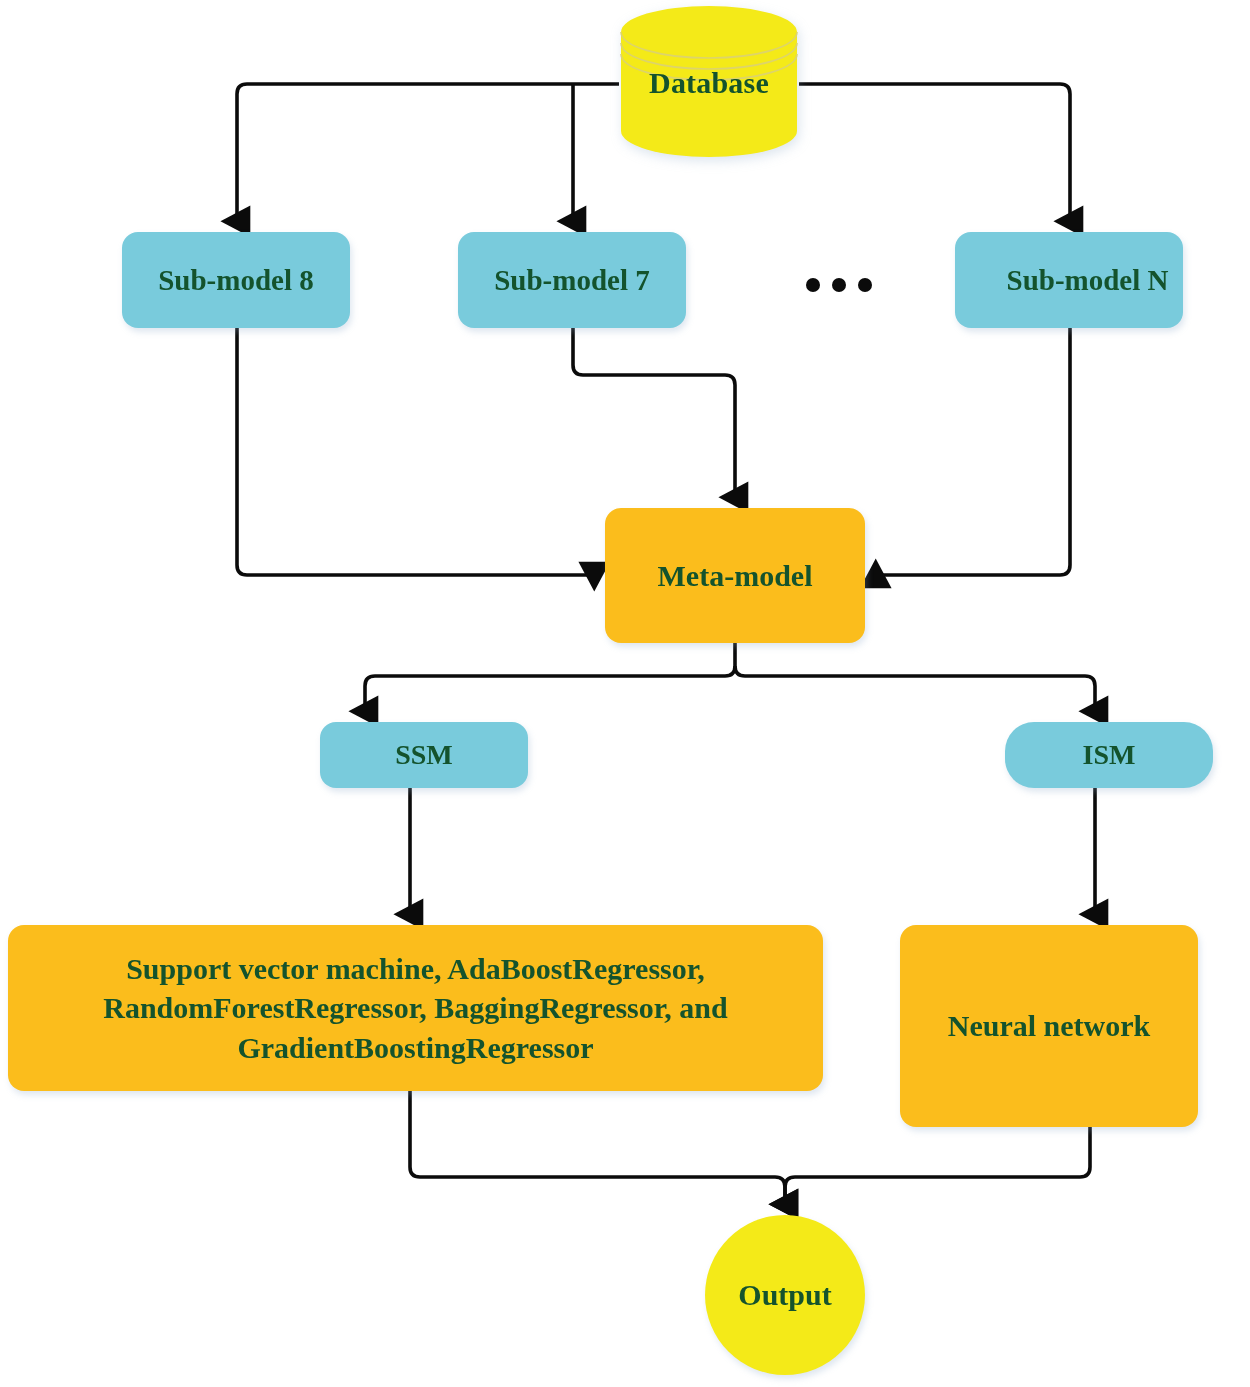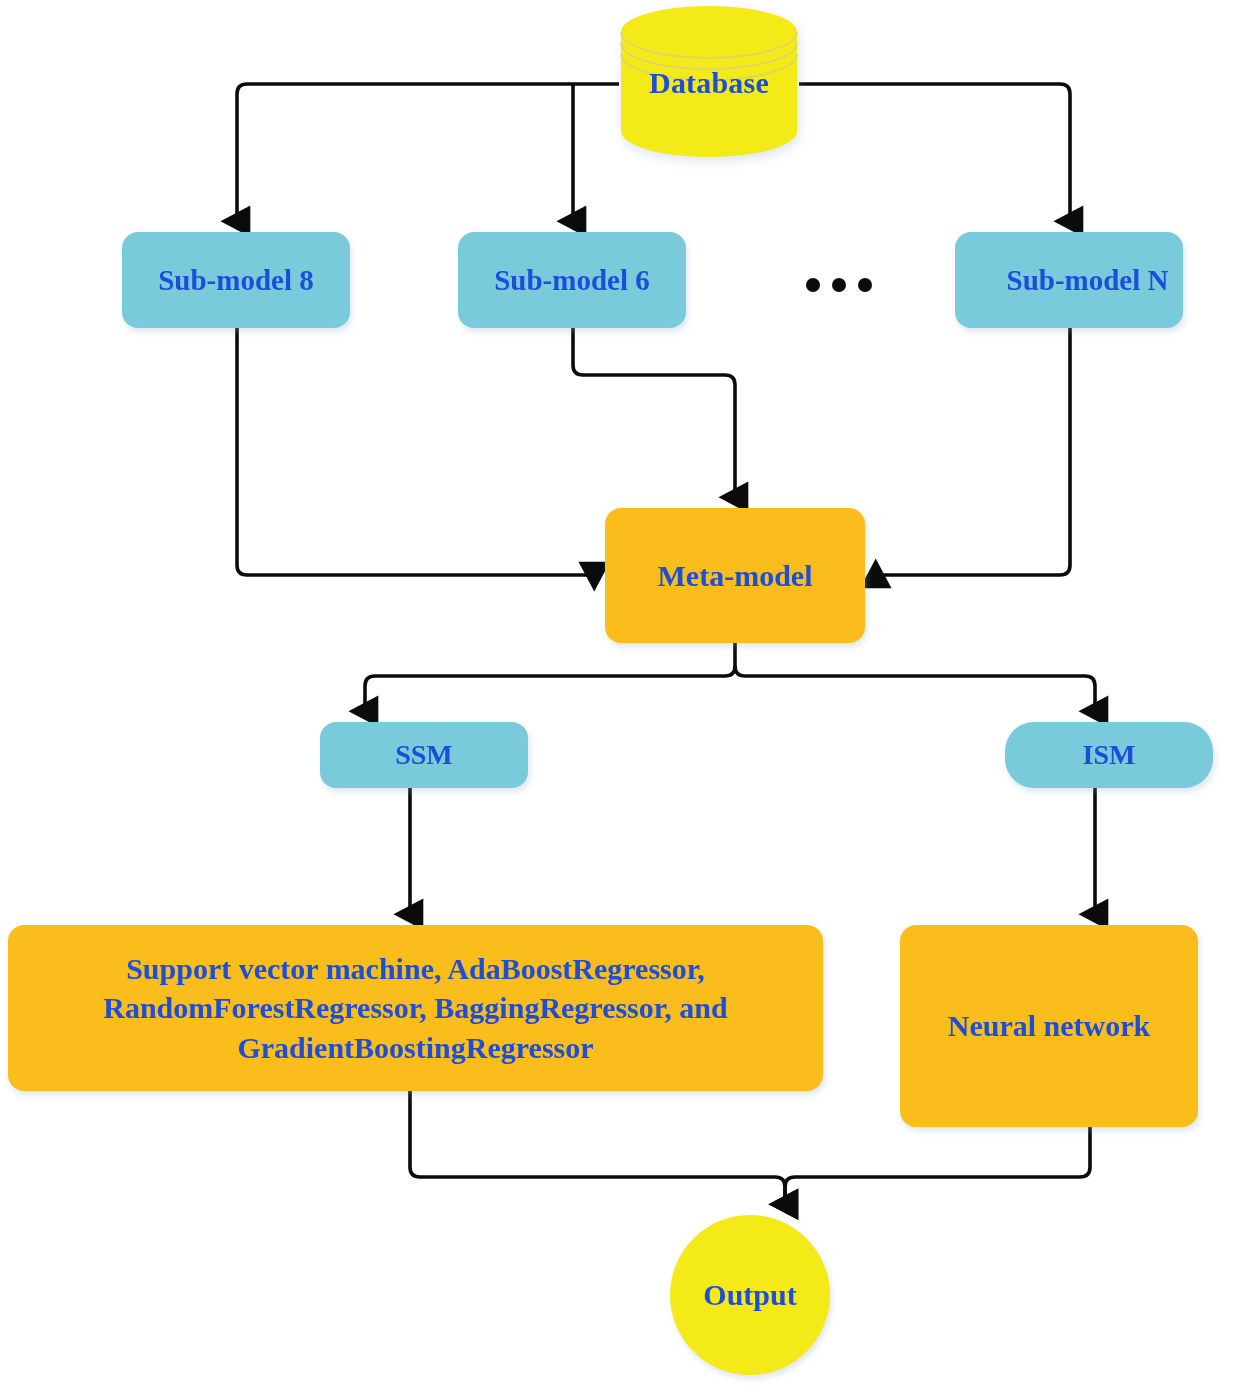--- a/index.html
+++ b/index.html
@@ -22,21 +22,21 @@
     height: 1387px;
     pointer-events: none;
   }
   .node {
     position: absolute;
     display: flex;
     align-items: center;
     justify-content: center;
     text-align: center;
     font-weight: bold;
-    color: #1d4ed8;
+    color: #14532d;
     box-sizing: border-box;
   }
   .rbox {
     border-radius: 16px;
     box-shadow: 2px 4px 6px rgba(140,170,200,0.28);
   }
   .cyan { background: #79cbdc; }
   .orange { background: #fbbd1c; }
   .yellow { background: #f4ea18; }
 
@@ -71,21 +71,21 @@
 
   #algos {
     left: 8px; top: 925px; width: 815px; height: 166px;
     font-size: 30px; line-height: 1.32; padding: 0 16px;
   }
   #algos .txt { width: 100%; }
 
   #nn { left: 900px; top: 925px; width: 298px; height: 202px; font-size: 30px; }
 
   #output {
-    left: 670px; top: 1215px; width: 160px; height: 160px;
+    left: 705px; top: 1215px; width: 160px; height: 160px;
     border-radius: 50%; font-size: 30px;
     box-shadow: 2px 4px 6px rgba(140,170,200,0.28);
   }
 </style>
 </head>
 <body>
 
 <div id="stage">
 
   <svg class="wires" viewBox="0 0 1250 1387" xmlns="http://www.w3.org/2000/svg">
@@ -129,21 +129,21 @@
       <path d="M2,39 A88,26 0 0 0 178,39" fill="none" stroke="#ddd46a" stroke-width="1.6"></path>
       <path d="M2,50 A88,26 0 0 0 178,50" fill="none" stroke="#ddd46a" stroke-width="1.6"></path>
     </svg>
     <span id="db-label">Database</span>
   </div>
 
   <div class="node rbox cyan submodel" id="sub1">
     <span>Sub-model 8</span>
   </div>
   <div class="node rbox cyan submodel" id="sub2">
-    <span>Sub-model 6</span>
+    <span>Sub-model 7</span>
   </div>
   <div class="node rbox cyan submodel" id="subN">
     <span>Sub-model N</span>
   </div>
 
   <div id="ellipsis">
     <i></i>
     <i></i>
     <i></i>
   </div>

